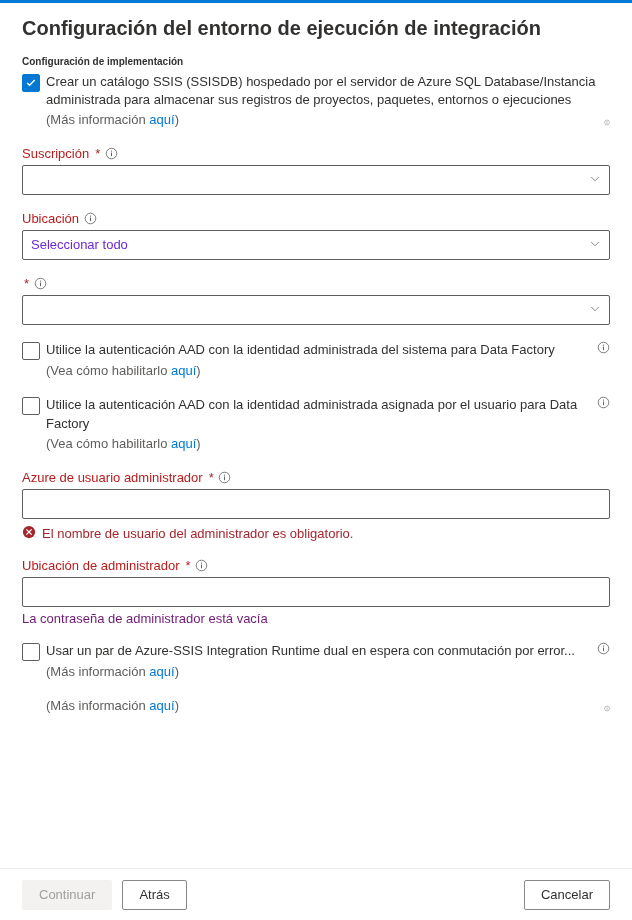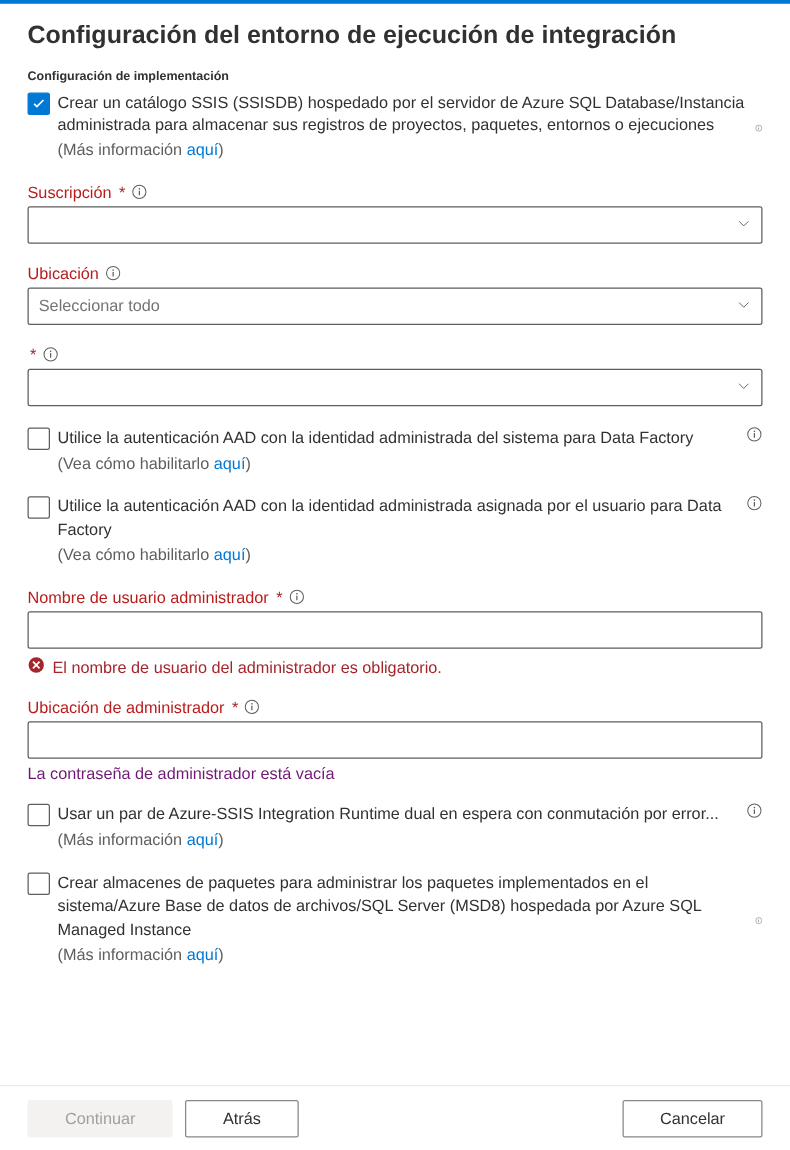--- a/index.html
+++ b/index.html
@@ -116,21 +116,21 @@
       background: #fff;
       display: flex;
       align-items: center;
       position: relative;
       cursor: pointer;
     }
     .text-input {
       cursor: text;
     }
     .select-box .placeholder {
-      color: #737373;
+      color: #6d28d9;
       text-align: center;
     }
     .chevron {
       position: absolute;
       right: 8px;
       top: 50%;
       transform: translateY(-50%);
     }
     .chevron svg {
       width: 12px;
@@ -173,21 +173,21 @@
       right: 0;
       height: 52px;
       border-top: 1px solid #edebe9;
       display: flex;
       align-items: center;
       padding: 0 22px;
       gap: 10px;
     }
     .btn {
       height: 30px;
-      padding: 0 29px;
+      padding: 0 16px;
       font-family: inherit;
       font-size: 13px;
       border-radius: 2px;
       cursor: pointer;
       display: inline-flex;
       align-items: center;
       gap: 6px;
     }
     .btn-primary-disabled {
       background: #f3f2f1;
@@ -208,21 +208,21 @@
     }
     .btn-link-disabled svg {
       width: 14px;
       height: 14px;
     }
     .spacer {
       flex: 1;
     }
     .row-with-right-icon {
       display: flex;
-      align-items: center;
+      align-items: flex-end;
     }
     .row-with-right-icon .main-col {
       flex: 1;
     }
     .row-with-right-icon .info-right {
       margin-top: 2px;
     }
   </style>
 </head>
 <body>
@@ -350,21 +350,21 @@
           </svg>
       </span>
     </div>
     <div class="sub-hint">
       <span>(Vea cómo habilitarlo </span><span class="link">aquí</span><span>)</span>
     </div>
   </div>
 
   <div class="field-group">
     <div class="label-row">
-      <span class="label-text">Nombre de usuario administrador</span>
+      <span class="label-text">Azure de usuario administrador</span>
         <span class="required">*</span>
       <span class="info-icon">
         <svg viewBox="0 0 16 16">
             <circle cx="8" cy="8" r="6.5" fill="none" stroke="#605e5c" stroke-width="1"></circle>
             <circle cx="8" cy="5" r="0.8" fill="#605e5c"></circle>
             <rect x="7.4" y="6.8" width="1.2" height="4.5" fill="#605e5c"></rect>
           </svg>
       </span>
     </div>
     <div class="text-input"></div>
@@ -408,24 +408,20 @@
       </span>
     </div>
     <div class="sub-hint">
       <span>(Más información </span><span class="link">aquí</span><span>)</span>
     </div>
   </div>
 
   <div class="field-group">
     <div class="row-with-right-icon">
       <div class="main-col">
-        <div class="checkbox-option">
-          <span class="checkbox"></span>
-          <span class="checkbox-label">Crear almacenes de paquetes para administrar los paquetes implementados en el sistema/Azure Base de datos de archivos/SQL Server (MSD8) hospedada por Azure SQL Managed Instance</span>
-        </div>
         <div class="sub-hint">
           <span>(Más información </span><span class="link">aquí</span><span>)</span>
         </div>
       </div>
       <span class="info-icon info-right">
         <svg viewBox="0 0 16 16">
             <circle cx="8" cy="8" r="6.5" fill="none" stroke="#605e5c" stroke-width="1"></circle>
             <circle cx="8" cy="5" r="0.8" fill="#605e5c"></circle>
             <rect x="7.4" y="6.8" width="1.2" height="4.5" fill="#605e5c"></rect>
           </svg>

